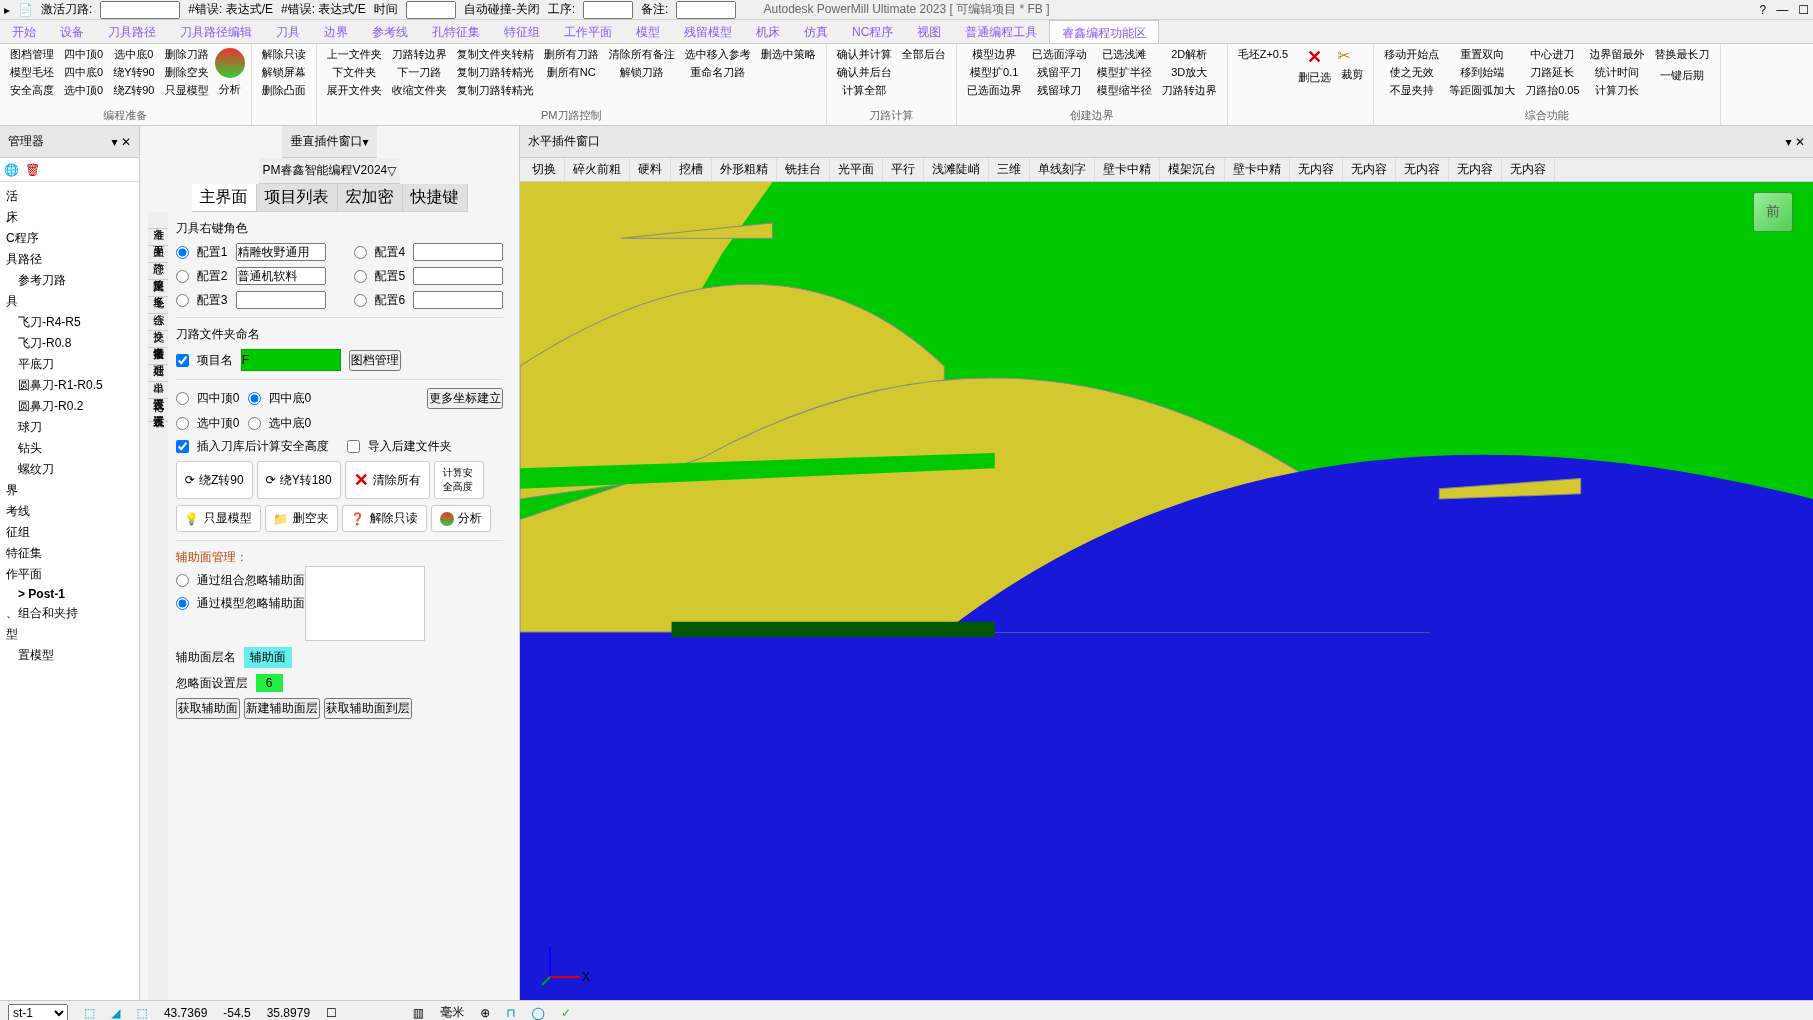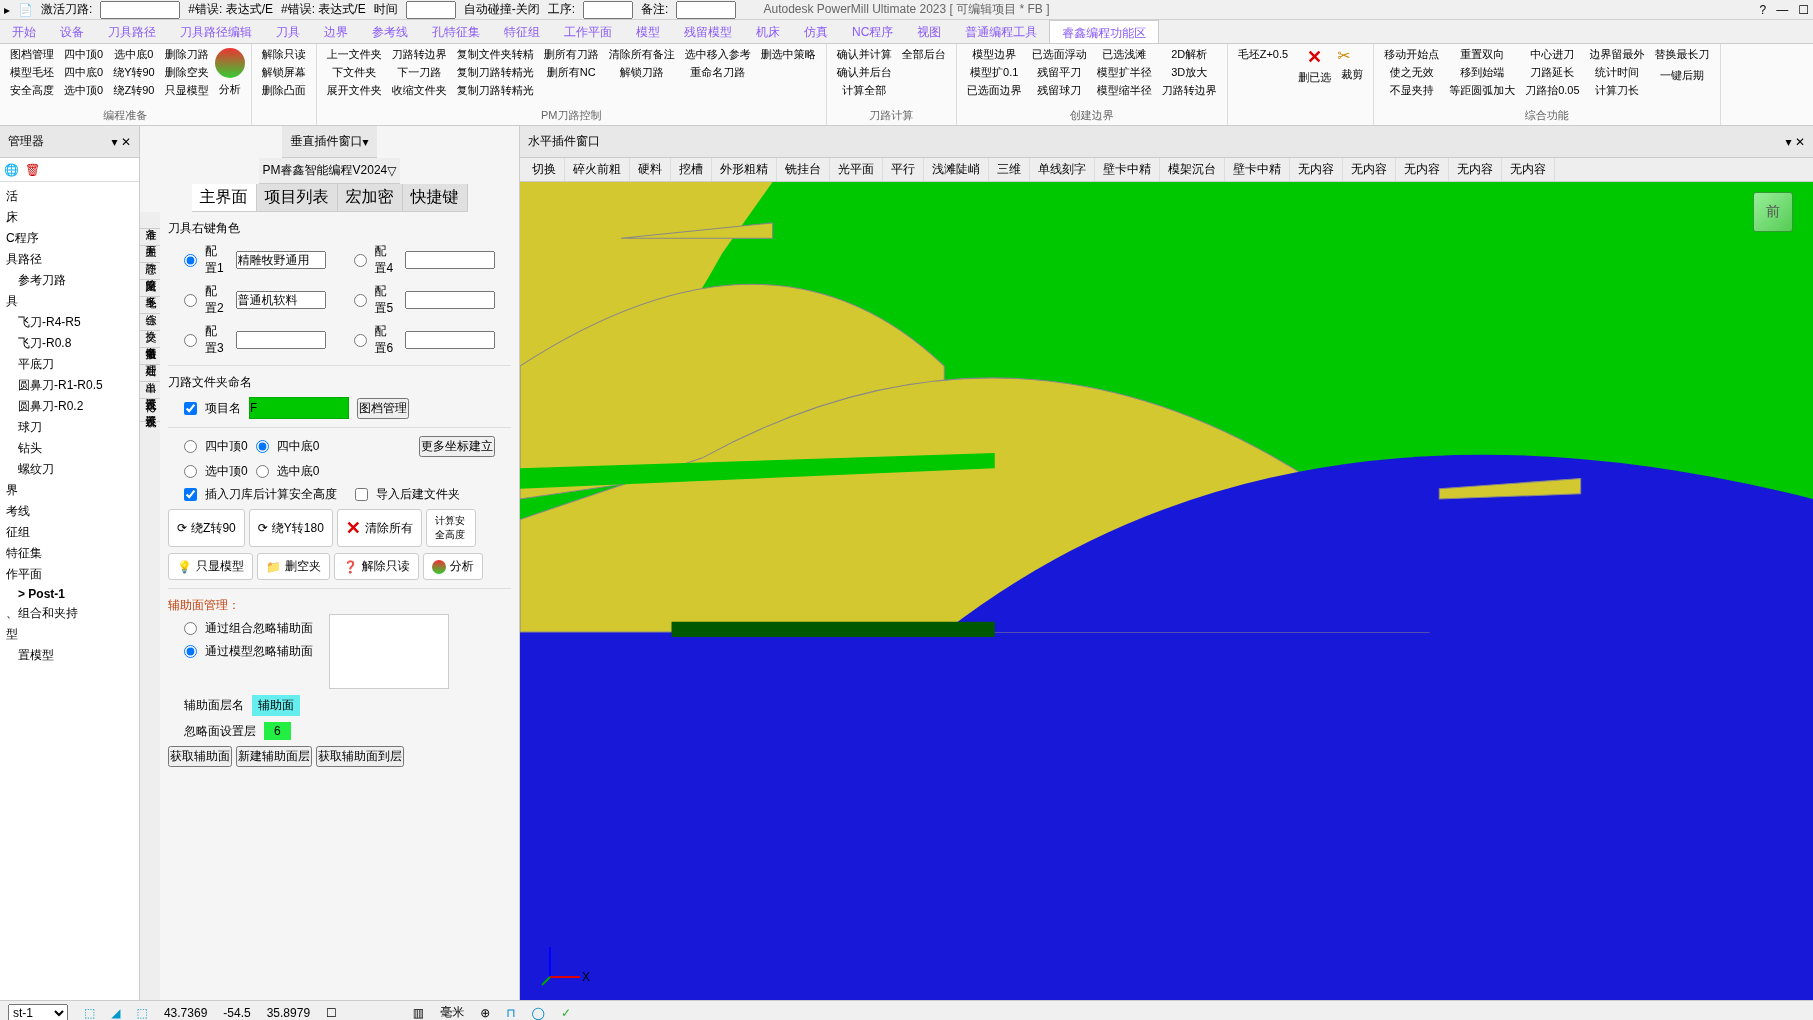--- a/index.html
+++ b/index.html
@@ -44,21 +44,21 @@
 
 
 .mid-sub-header { padding: 4px; background: #eee; border-bottom: 1px solid #ccc; display: flex; align-items: center; }
 .mid-tabs { display: flex; background: #e0e0e0; border-bottom: 1px solid #ccc; }
 .mid-tabs .mtab { padding: 3px 8px; border-right: 1px solid #ccc; cursor: pointer; font-size: 16px; }
 .mid-tabs .mtab.active { background: #fff; }
 .side-tabs { width: 20px; background: #eee; display: flex; flex-direction: column; }
 .side-tabs .stab { writing-mode: vertical-rl; padding: 8px 2px; border-bottom: 1px solid #ccc; font-size: 11px; cursor: pointer; text-align: center; }
 .mid-inner { display: flex; flex: 1; overflow: hidden; }
 .mid-form { flex: 1; padding: 8px; overflow-y: auto; }
-.fieldrow { display: flex; align-items: center; gap: 8px; margin: 6px 16px; }
+.fieldrow { display: flex; align-items: center; gap: 8px; margin: 6px 0; }
 .green-input { background: #00c800; border: 1px solid #0a0; height: 22px; width: 100px; }
 .hr { border-top: 1px solid #ddd; margin: 8px 0; }
 .select-combo { width: 160px; height: 24px; border: 1px solid #ccc; }
 .btn-group { display: flex; gap: 4px; margin: 6px 0; flex-wrap: wrap; }
 .btn-icon { display: inline-flex; align-items: center; gap: 4px; padding: 4px 8px; border: 1px solid #ccc; background: #fff; border-radius: 3px; cursor: pointer; }
 .red-text { color: #c2410c; }
 .textarea-box { width: 120px; height: 75px; border: 1px solid #ccc; background: #fff; }
 .hl-cyan { background: #6ee; padding: 2px 6px; }
 .hl-green { background: #2e4; padding: 2px 10px; }
 

